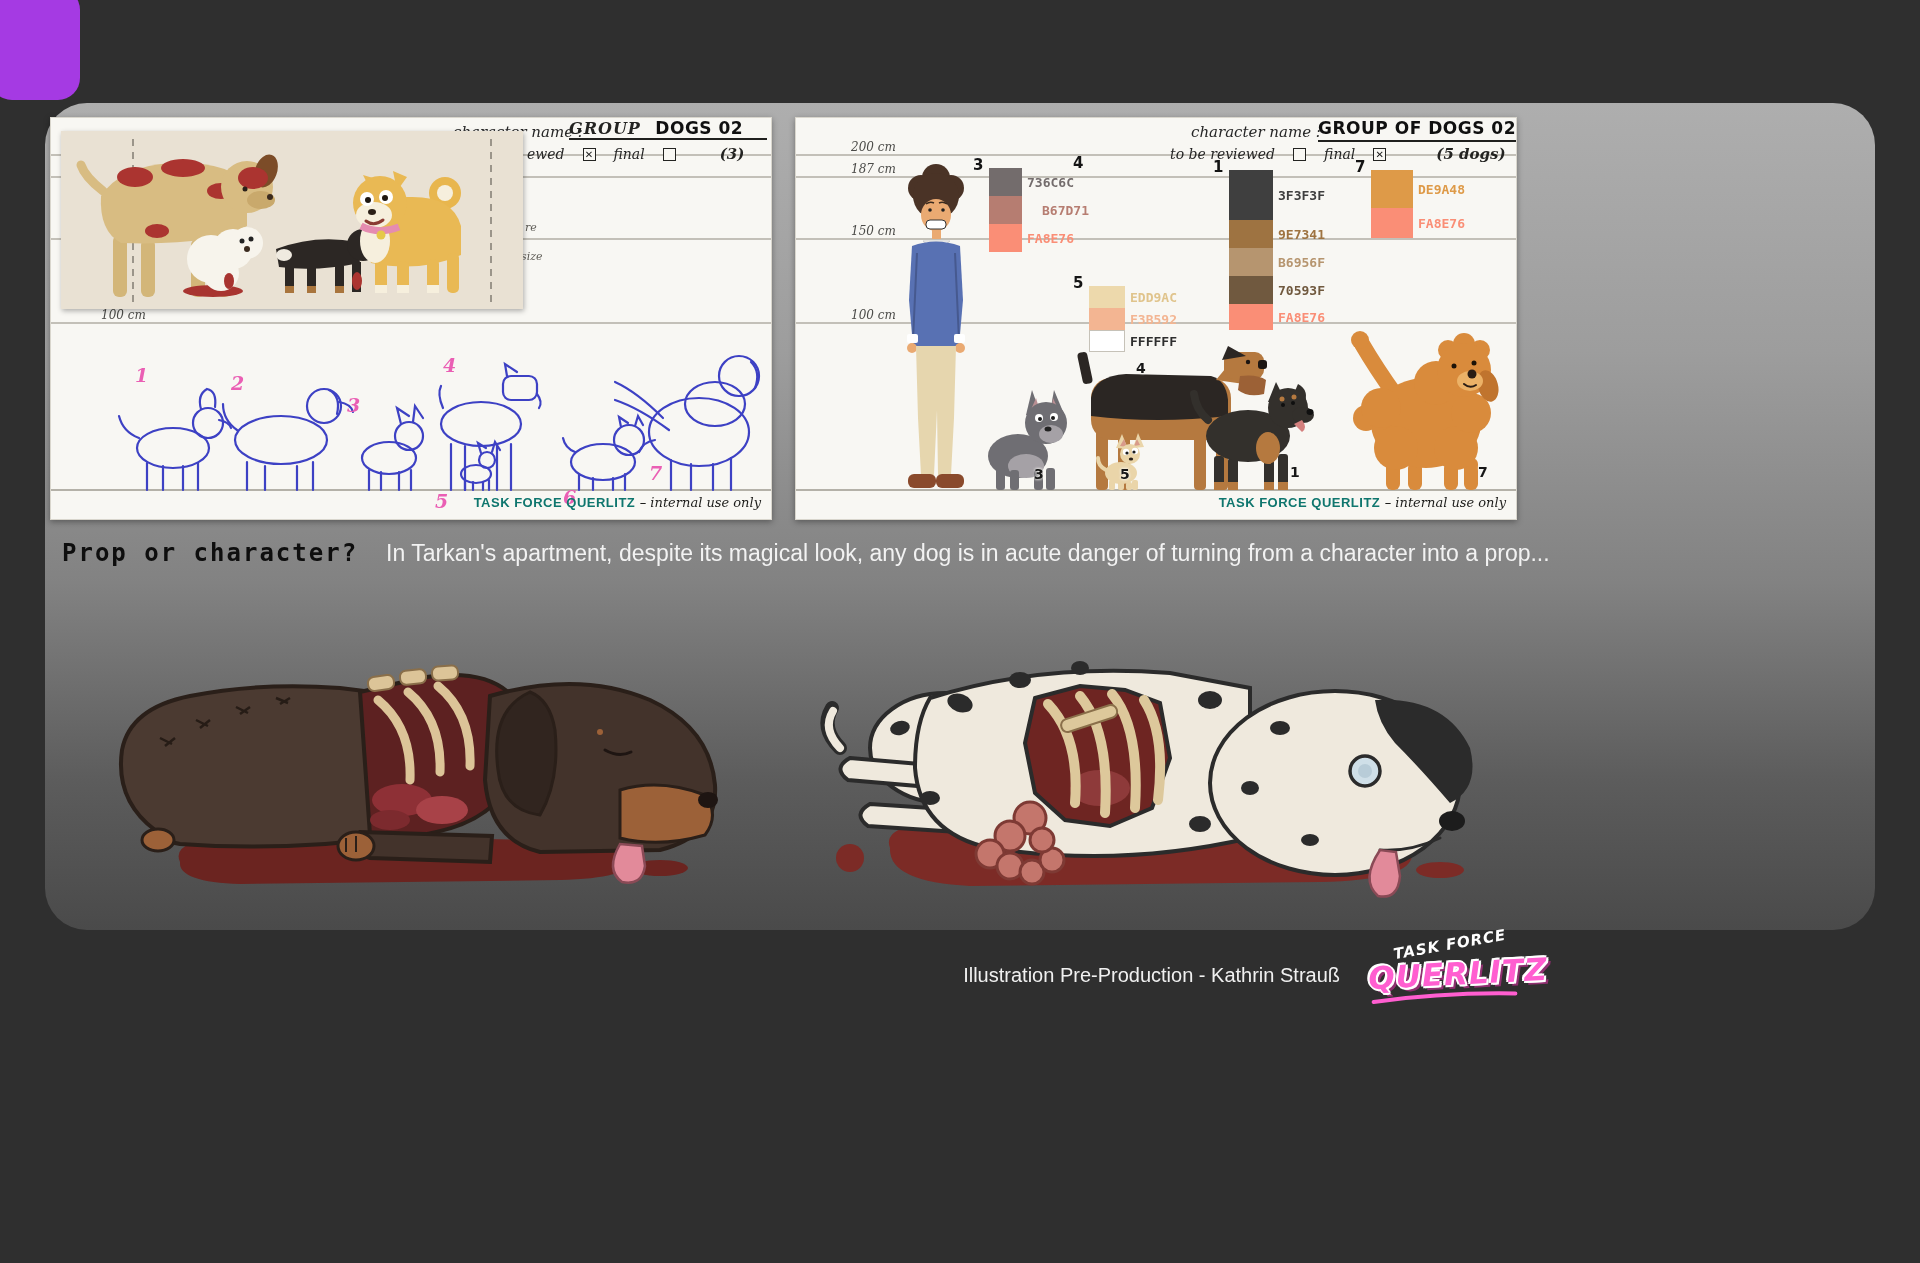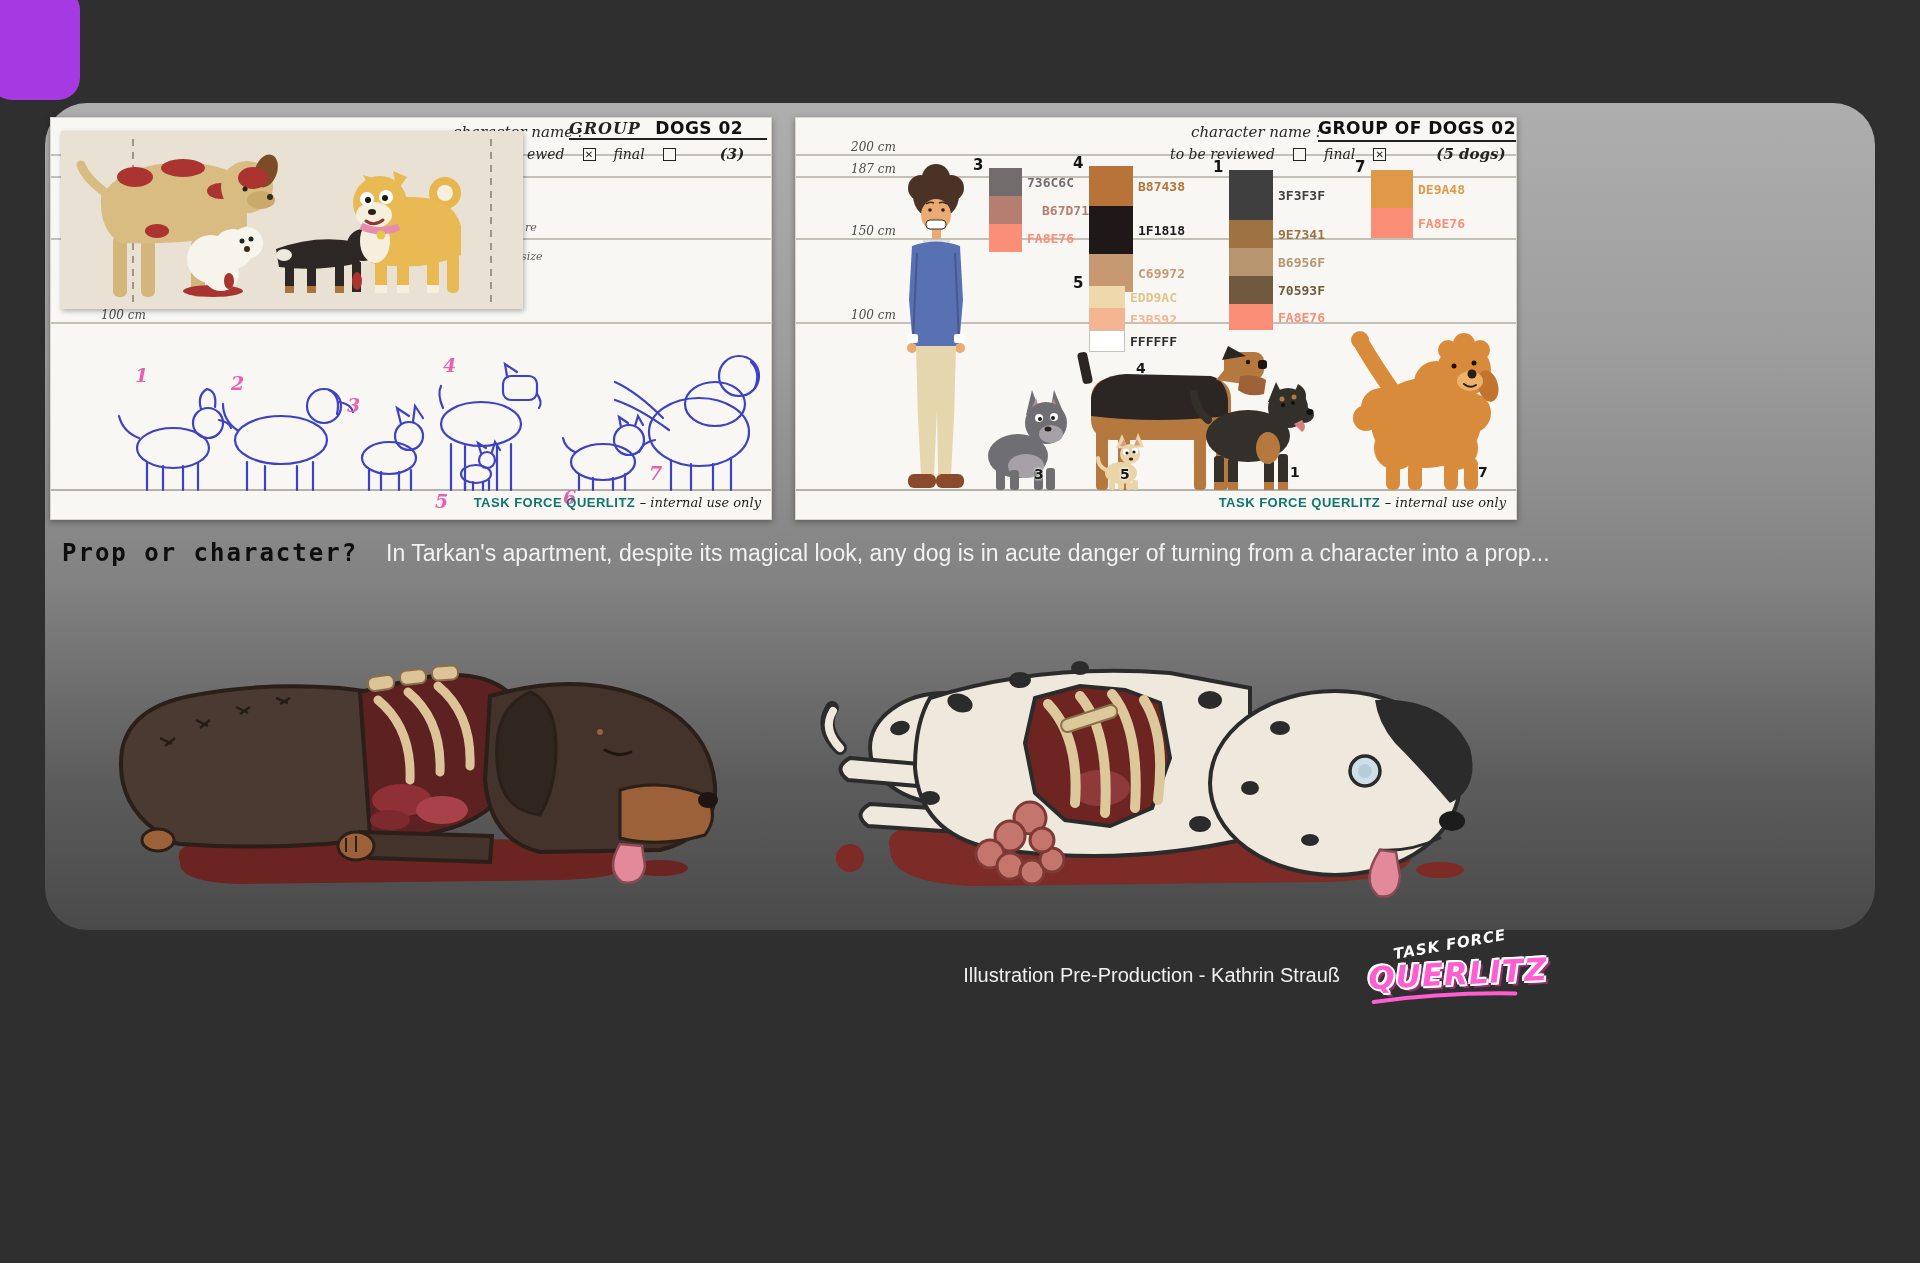--- a/index.html
+++ b/index.html
@@ -308,34 +308,20 @@
               <span class="hex" style="color: rgb(182, 125, 113); margin-left: 20px;">B67D71</span>
             </div>
           <div class="sw">
               <div class="block" style="background: rgb(250, 142, 118);"></div>
               <span class="hex" style="color: rgb(250, 142, 118);">FA8E76</span>
             </div>
         </div>
       </div>
       <div class="palette pal-4" style="left:283px; top:40px">
         <span class="pal-num">4</span>
-        <div class="sw-col">
-          <div class="sw">
-              <div class="block" style="background: rgb(184, 116, 56);"></div>
-              <span class="hex" style="color: rgb(184, 116, 56);">B87438</span>
-            </div>
-          <div class="sw">
-              <div class="block" style="background: rgb(31, 24, 24);"></div>
-              <span class="hex" style="color: rgb(31, 24, 24);">1F1818</span>
-            </div>
-          <div class="sw">
-              <div class="block" style="background: rgb(198, 153, 114);"></div>
-              <span class="hex" style="color: rgb(198, 153, 114);">C69972</span>
-            </div>
-        </div>
       </div>
       <div class="palette pal-5" style="left:283px; top:160px">
         <span class="pal-num">5</span>
         <div class="sw-col">
           <div class="sw">
               <div class="block" style="background: rgb(237, 217, 172);"></div>
               <span class="hex" style="color: rgb(224, 196, 140);">EDD9AC</span>
             </div>
           <div class="sw">
               <div class="block" style="background: rgb(243, 181, 146);"></div>

